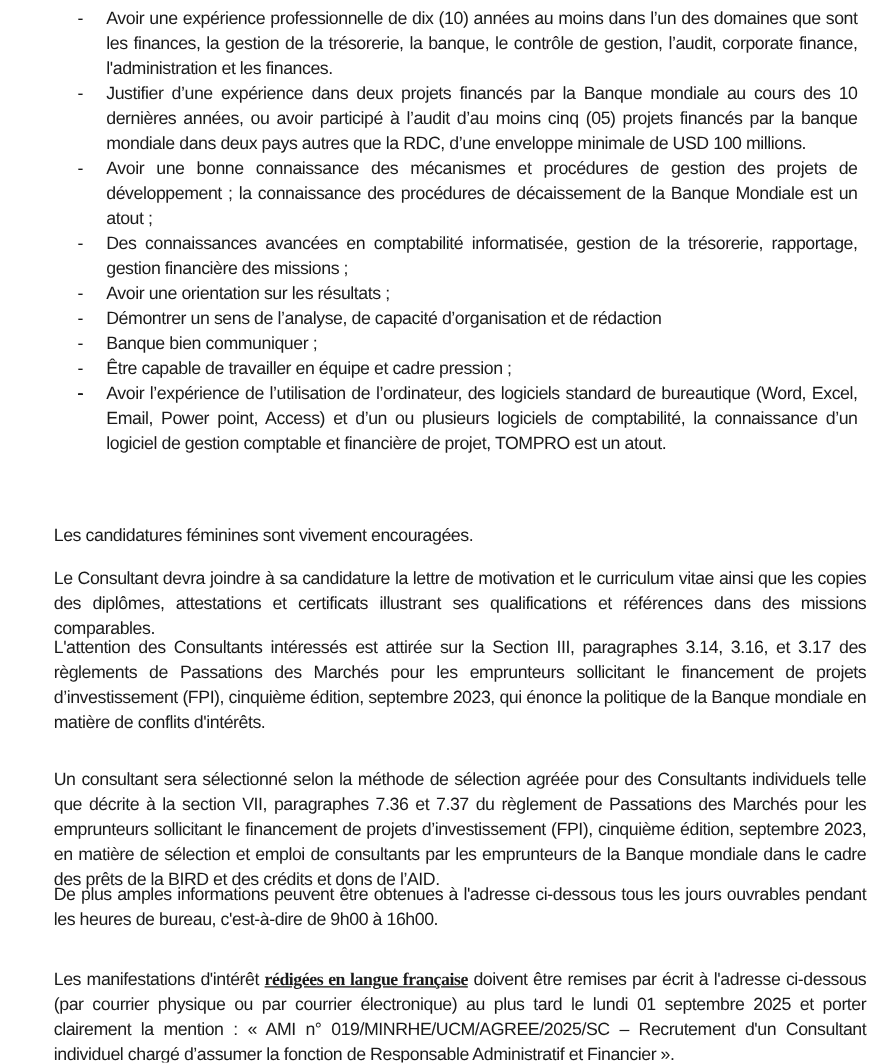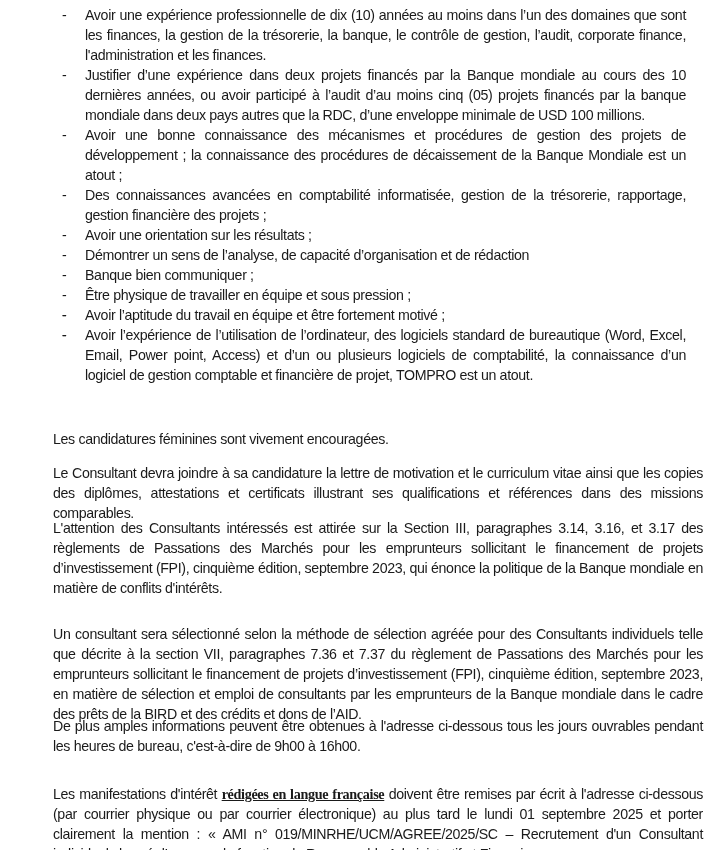--- a/index.html
+++ b/index.html
@@ -8,40 +8,40 @@
       font-family: "Liberation Sans", sans-serif;
       color: #1a1a1a;
       font-size: 14.2px;
       line-height: 20px;
       letter-spacing: -0.35px;
     }
     .page { position: relative; padding: 0 0 0 0; }
     .list { list-style: none; margin: 0; padding: 0; position: absolute; top: 5px; left: 0; width: 711px; }
     .list li { position: relative; padding-left: 85px; padding-right: 25px; text-align: justify; }
     .list li .dash { position: absolute; left: 62px; top: 0; }
-    .para { position: absolute; left: 37px; width: 650px; text-align: justify; margin: 16px; }
+    .para { position: absolute; left: 37px; width: 650px; text-align: justify; margin: 6px; }
     .b { font-weight: normal; }
     .bu { font-weight: bold; text-decoration: underline; font-family: Liberation Serif, serif; }
   </style>
 </head>
 <body>
 
 <div class="page">
 
   <ul class="list">
     <li><span class="dash">-</span><span>Avoir une expérience professionnelle de dix (10) années au moins dans l’un des domaines que sont les finances, la gestion de la trésorerie, la banque, le contrôle de gestion, l’audit, corporate finance, l'administration et les finances.</span></li>
     <li><span class="dash">-</span><span>Justifier d’une expérience dans deux projets financés par la Banque mondiale au cours des 10 dernières années, ou avoir participé à l’audit d’au moins cinq (05) projets financés par la banque mondiale dans deux pays autres que la RDC, d’une enveloppe minimale de USD 100 millions.</span></li>
     <li><span class="dash">-</span><span>Avoir une bonne connaissance des mécanismes et procédures de gestion des projets de développement ; la connaissance des procédures de décaissement de la Banque Mondiale est un atout ;</span></li>
-    <li><span class="dash">-</span><span>Des connaissances avancées en comptabilité informatisée, gestion de la trésorerie, rapportage, gestion financière des projets ;</span></li>
+    <li><span class="dash">-</span><span>Des connaissances avancées en comptabilité informatisée, gestion de la trésorerie, rapportage, gestion financière des missions ;</span></li>
     <li><span class="dash">-</span><span>Avoir une orientation sur les résultats ;</span></li>
     <li><span class="dash">-</span><span>Démontrer un sens de l’analyse, de capacité d’organisation et de rédaction</span></li>
     <li><span class="dash">-</span><span>Banque bien communiquer ;</span></li>
-    <li><span class="dash">-</span><span>Être physique de travailler en équipe et sous pression ;</span></li>
+    <li><span class="dash">-</span><span>Être capable de travailler en équipe et cadre pression ;</span></li>
     <li><span class="dash">-</span></li>
-    <li><span class="dash">-</span><span>Avoir l’aptitude du travail en équipe et être fortement motivé ;</span></li>
+    <li><span class="dash">-</span></li>
     <li><span class="dash">-</span></li>
     <li><span class="dash">-</span><span>Avoir l’expérience de l’utilisation de l’ordinateur, des logiciels standard de bureautique (Word, Excel, Email, Power point, Access) et d’un ou plusieurs logiciels de comptabilité, la connaissance d’un logiciel de gestion comptable et financière de projet, TOMPRO est un atout.</span></li>
   </ul>
 
   <p class="para" style="top:413px;">Les candidatures féminines sont vivement encouragées.</p>
 
   <p class="para" style="top:447px;">Le Consultant devra joindre à sa candidature la lettre de motivation et le curriculum vitae ainsi que les copies des diplômes, attestations et certificats illustrant ses qualifications et références dans des missions comparables.</p>
 
   <p class="para" style="top:502px;">L'attention des Consultants intéressés est attirée sur la Section III, paragraphes 3.14, 3.16, et 3.17 des règlements de Passations des Marchés pour les emprunteurs sollicitant le financement de projets d’investissement (FPI), cinquième édition, septembre 2023, qui énonce la politique de la Banque mondiale en matière de conflits d'intérêts.</p>
 

